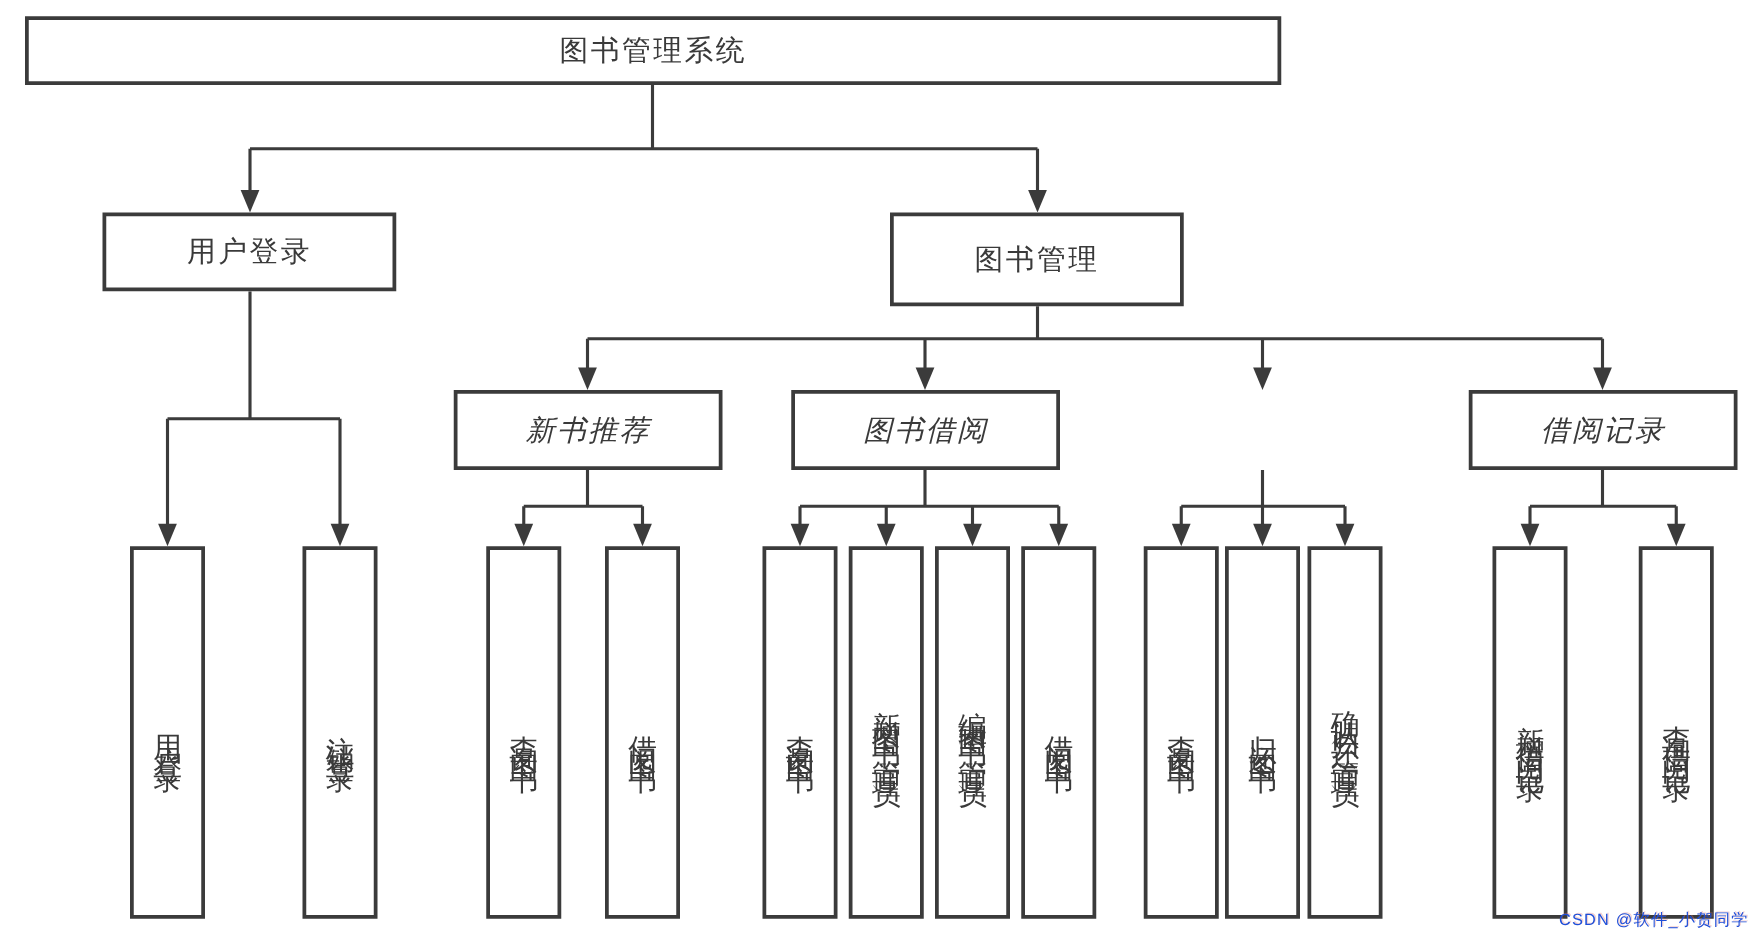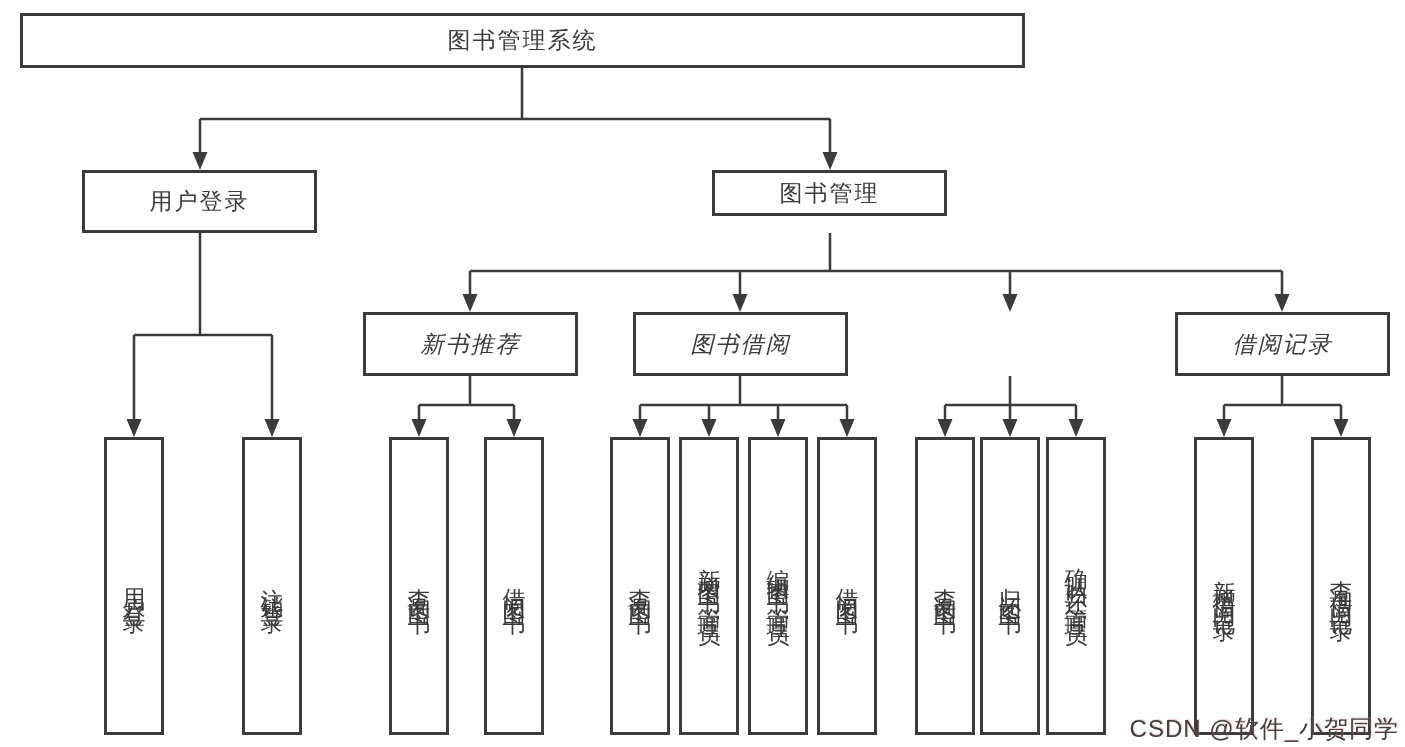--- a/index.html
+++ b/index.html
@@ -15,21 +15,21 @@
   }
   .hlabel{font-size:23px;letter-spacing:2px;white-space:nowrap;}
   .vbox .vlabel{
     writing-mode:vertical-rl;text-orientation:mixed;
     font-size:23px;letter-spacing:8px;line-height:1;white-space:nowrap;
   }
   
   .n-root{left:20px;top:13px;width:1005px;height:55px;}
   
   .n-login {left:82px; top:170px;width:235px;height:63px;}
-  .n-mgmt  {left:712px;top:170px;width:235px;height:46px;}
+  .n-mgmt  {left:712px;top:170px;width:235px;height:75px;}
   
   .n-l3{top:312px;width:215px;height:64px;font-style:italic;}
   .n-new {left:363px;}
   .n-bor {left:633px;}
   .n-cur {left:903px;}
   .n-rec {left:1175px;}
   
   .leaf{top:437px;width:60px;height:298px;}
   .lf1 {left:104px;}
   .lf2 {left:242px;}
@@ -38,21 +38,21 @@
   .lf5 {left:610px;}
   .lf6 {left:679px;}
   .lf7 {left:748px;}
   .lf8 {left:817px;}
   .lf9 {left:915px;}
   .lf10{left:980px;}
   .lf11{left:1046px;}
   .lf12{left:1194px;}
   .lf13{left:1311px;}
   .watermark{
-    position:absolute;right:6px;bottom:2px;font-size:24px;color:#404040;
+    position:absolute;right:6px;bottom:2px;font-size:13px;color:#1d4ed8;
     letter-spacing:1px;white-space:nowrap;
     text-shadow:1px -1px 0 rgba(222,120,120,0.35);
     text-align:center;
   }
 </style>
 </head>
 <body>
 
 <div id="stage">
 

